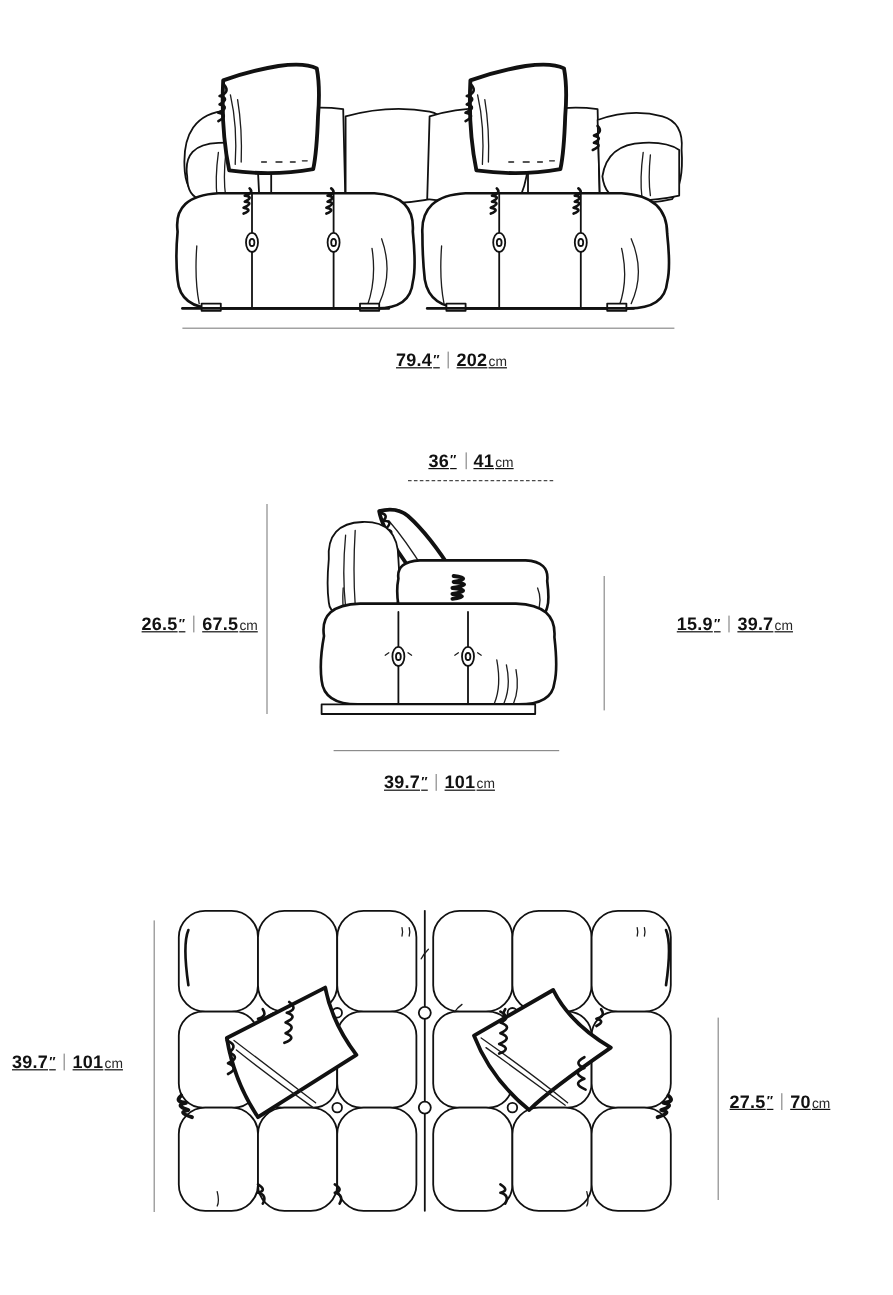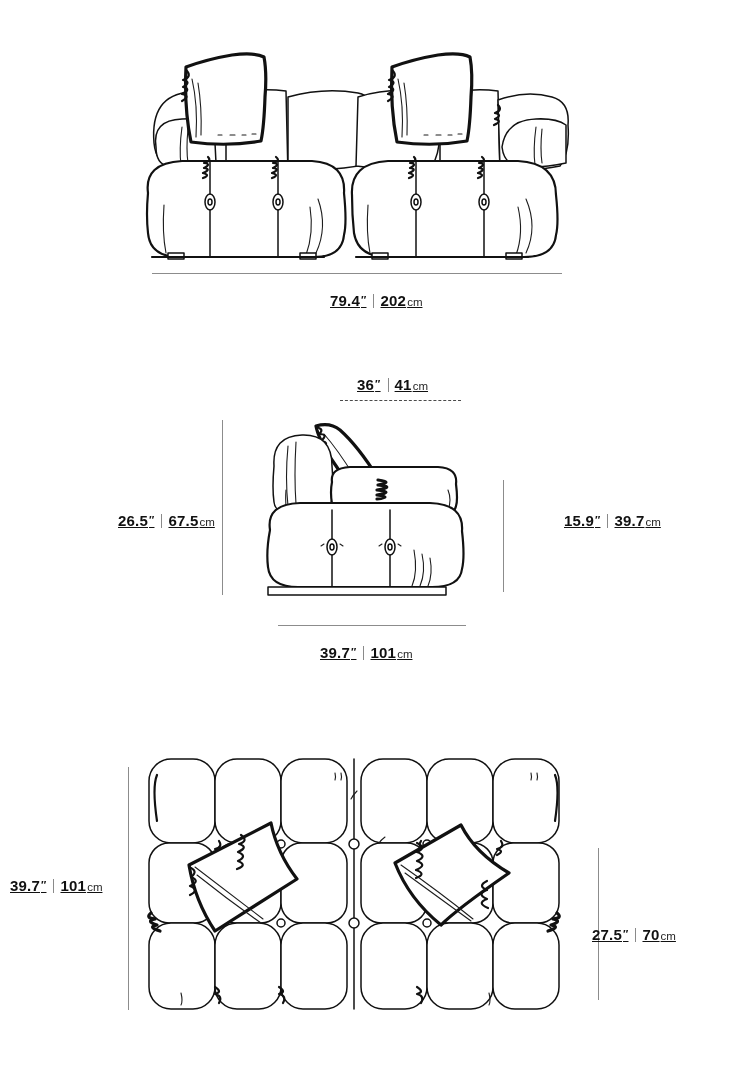--- a/index.html
+++ b/index.html
@@ -247,17 +247,17 @@
       </g>
     </svg>
   </div>
 
   <div class="ruleline rulev" style="left:128px;top:767px;height:243px;"></div>
   <div class="dimlabel" style="left:10px;top:878px;">
     <span class="inch">39.7</span><span class="pr">″</span><span class="sep"></span><span>101</span><span class="unit">cm</span>
   </div>
 
   <div class="ruleline rulev" style="left:598px;top:848px;height:152px;"></div>
-  <div class="dimlabel" style="left:592px;top:911px;margin-top:16px;">
+  <div class="dimlabel" style="left:608px;top:911px;">
     <span class="inch">27.5</span><span class="pr">″</span><span class="sep"></span><span>70</span><span class="unit">cm</span>
   </div>
 
 </div>
 
 </body></html>

